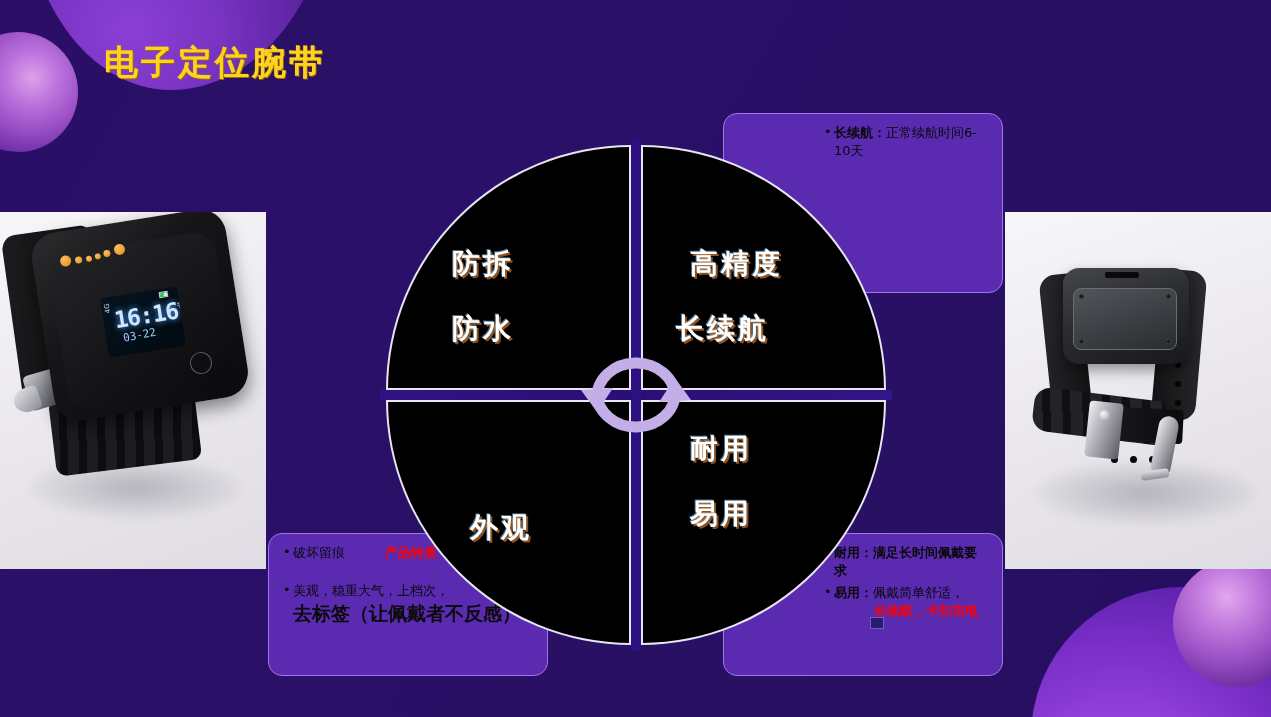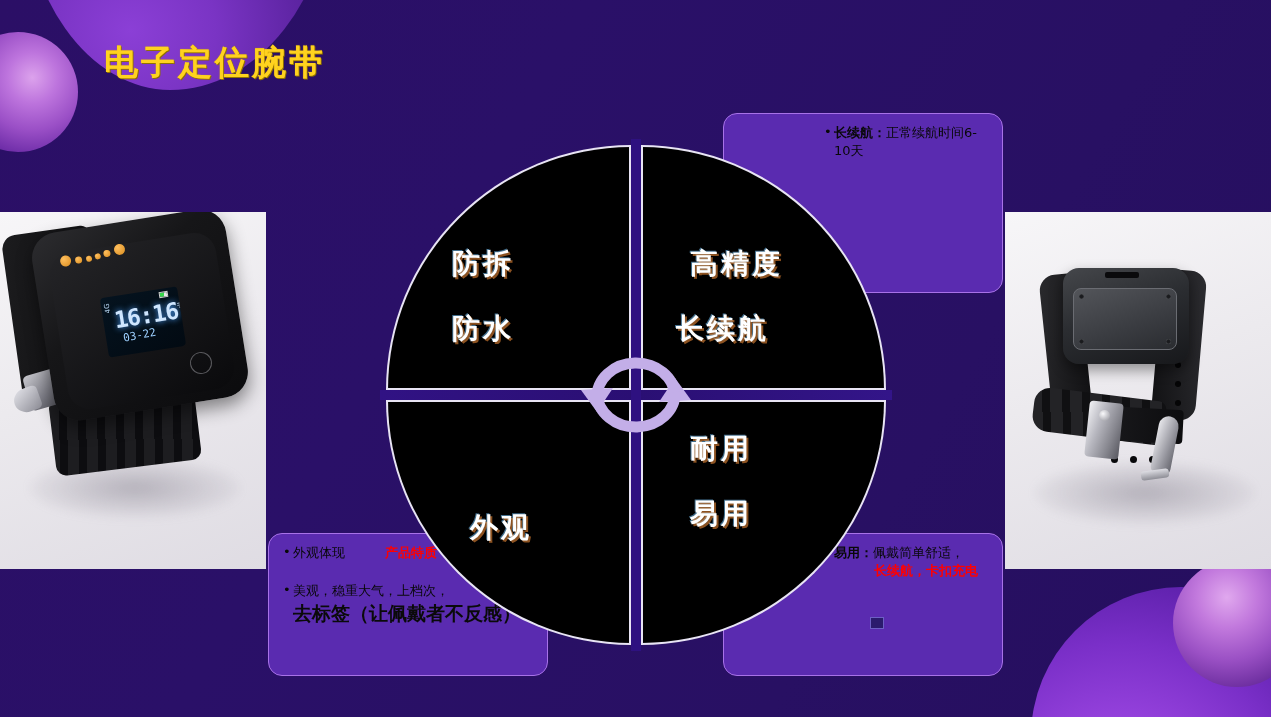--- a/index.html
+++ b/index.html
@@ -251,21 +251,21 @@
     content:"\2022"; position:absolute; left:0; top:-1px; font-size:13px;
   }
   .bline.nobullet::before { content:""; }
   .k { font-weight:bold; }
   .red { color:#ff0000; font-weight:bold;padding-left:40px; }
   .big-black {
     display:block; font-size:19px; font-weight:bold; color:#0a0a0a;
     line-height:1.25; margin-top:1px;
   }
   #box-bl .bline:nth-child(2) { margin-top:20px; }
-  #box-br .bline:nth-child(2) { margin-top:3px;text-align:right; }
+  #box-br .bline:nth-child(2) { margin-top:3px; }
 
   
   #wheel {
     position:absolute; left:386px; top:145px; width:500px; height:500px;
   }
   .quad {
     position:absolute; width:245px; height:245px;
     background:#000000;
     border:2px solid #e8e4f4;
   }
@@ -380,31 +380,34 @@
     <div class="lines">
       <div class="bline">
         <span class="k">长续航：</span><span>正常续航时间6-10天</span>
       </div>
     </div>
   </div>
 
   <div class="callout" id="box-bl">
     <div class="lines">
       <div class="bline">
-        <span>外观体现</span><span class="red">产品特质</span>
+        <span>破坏留痕</span><span class="red">产品特质</span>
       </div>
       <div class="bline">
         <span>美观，稳重大气，上档次，</span>
         <span class="big-black">去标签（让佩戴者不反感）</span>
       </div>
     </div>
   </div>
 
   <div class="callout" id="box-br">
     <div class="lines">
+      <div class="bline nobullet">
+        <span class="k">耐用：满足长时间佩戴要求</span>
+      </div>
       <div class="bline">
         <span class="k">易用：</span><span>佩戴简单舒适，</span><span class="red">长续航，卡扣充电</span>
       </div>
     </div>
   </div>
 
   <div id="wheel">
     <div class="quad" id="quad-tl"></div>
     <div class="quad" id="quad-tr"></div>
     <div class="quad" id="quad-bl"></div>

